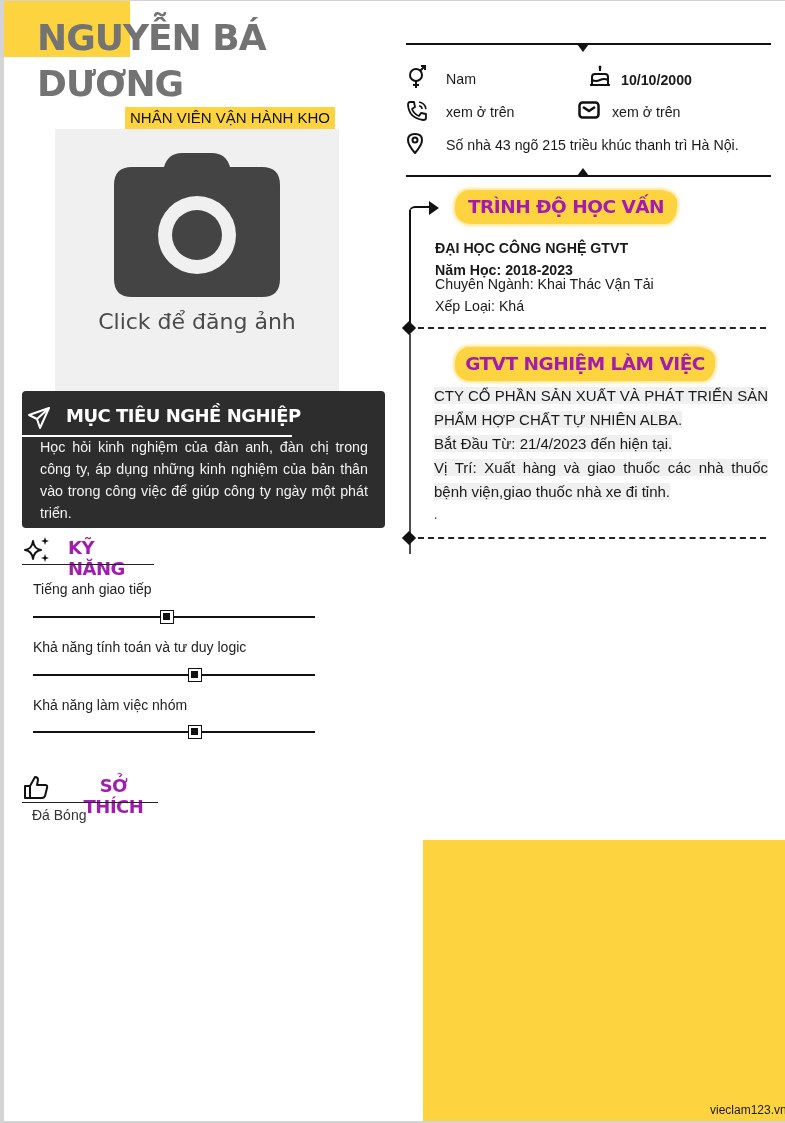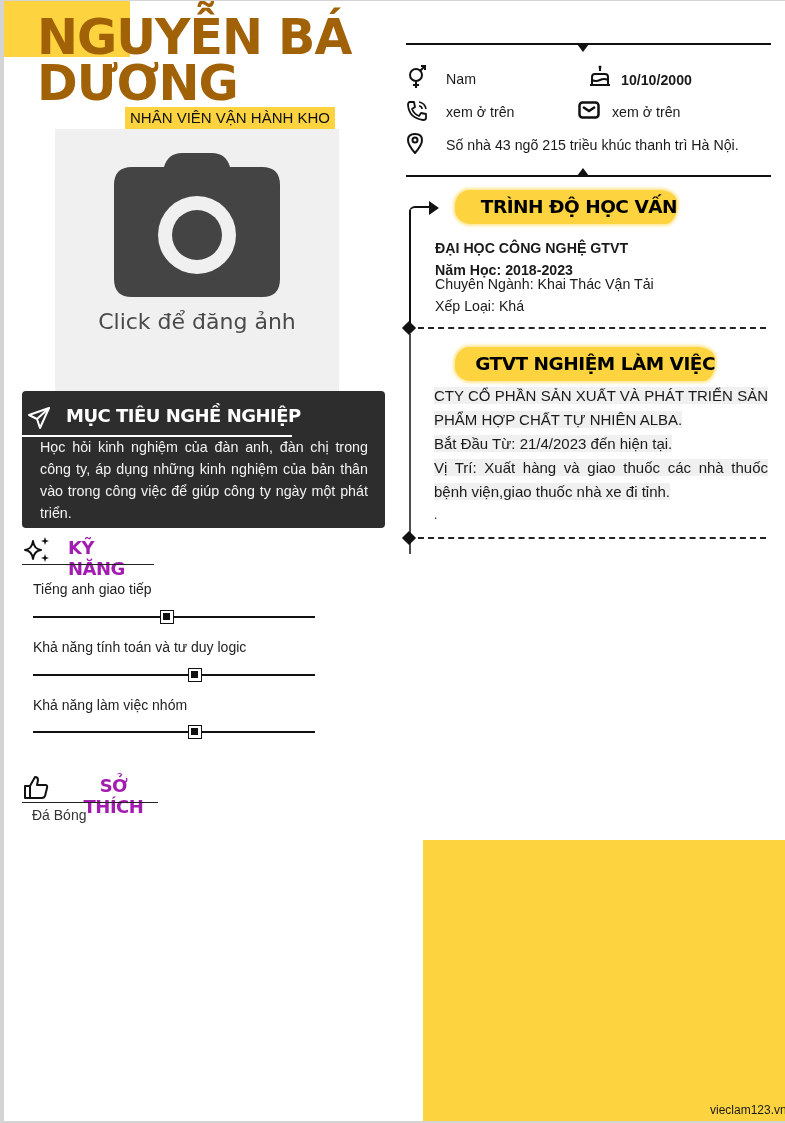--- a/index.html
+++ b/index.html
@@ -7,22 +7,22 @@
   body { font-family: "Liberation Sans", sans-serif; color: #111; position: relative; }
   .page {
     position: absolute; left: 4px; top: 1px; width: 781px; height: 1120px;
     background: #ffffff; overflow: hidden;
   }
   .abs { position: absolute; }
   .yellow-block-top { left: 0; top: 0; width: 126px; height: 56px; background: #fdd43f; }
   .yellow-block-bottom { left: 419px; top: 839px; width: 362px; height: 281px; background: #fdd43f; }
   .name {
     left: 33px; top: 14px; width: 360px;
-    font-family: "DejaVu Sans", sans-serif; font-weight: bold; font-size: 49px; line-height: 46px;
-    color: #a16207; letter-spacing: -1px;
+    font-family: "DejaVu Sans", sans-serif; font-weight: bold; font-size: 36px; line-height: 46px;
+    color: #737373; letter-spacing: -1px;
   }
   .jobtitle {
     left: 121px; top: 106px; height: 22px; padding: 0 5px;
     background: #fdd43f; font-size: 15px; line-height: 22px; color: #111;
   }
   .avatar {
     left: 51px; top: 128px; width: 284px; height: 303px; background: #f0f0f0;
   }
   .avatar svg { position: absolute; left: 57px; top: 22px; }
   .avatar-caption {
@@ -75,22 +75,22 @@
   .vline { background: #111; width: 1.5px; }
   .dash { height: 0; border-top: 2px dashed #222; }
   .diamond { width: 10px; height: 10px; background: #111; transform: rotate(45deg); }
   .brush {
     height: 34px;
     background: #fdd43f;
     border-radius: 14px 18px 12px 16px / 16px 12px 18px 14px;
     box-shadow: 0 0 3px 2px rgba(253,212,63,0.55);
   }
   .brush-title {
-    font-family: "DejaVu Sans", sans-serif; font-weight: bold; font-size: 18.5px; color: #000000;
-    letter-spacing: -0.5px; text-align: right; line-height: 34px;
+    font-family: "DejaVu Sans", sans-serif; font-weight: bold; font-size: 18.5px; color: #a21caf;
+    letter-spacing: -0.5px; text-align: center; line-height: 34px;
   }
   .edu-line { left: 431px; font-size: 14.2px; color: #1a1a1a; }
   .edu-bold { font-weight: bold; margin-top: 8px; }
   .exp-text {
     left: 430px; width: 334px; font-size: 15px; line-height: 24px; color: #1a1a1a;
     text-align: justify;
   }
   .exp-text span { background: #f0f0f0; }
   .watermark { left: 706px; top: 1102px; font-size: 12px; color: #1a1a1a; white-space: nowrap; }
 </style>

